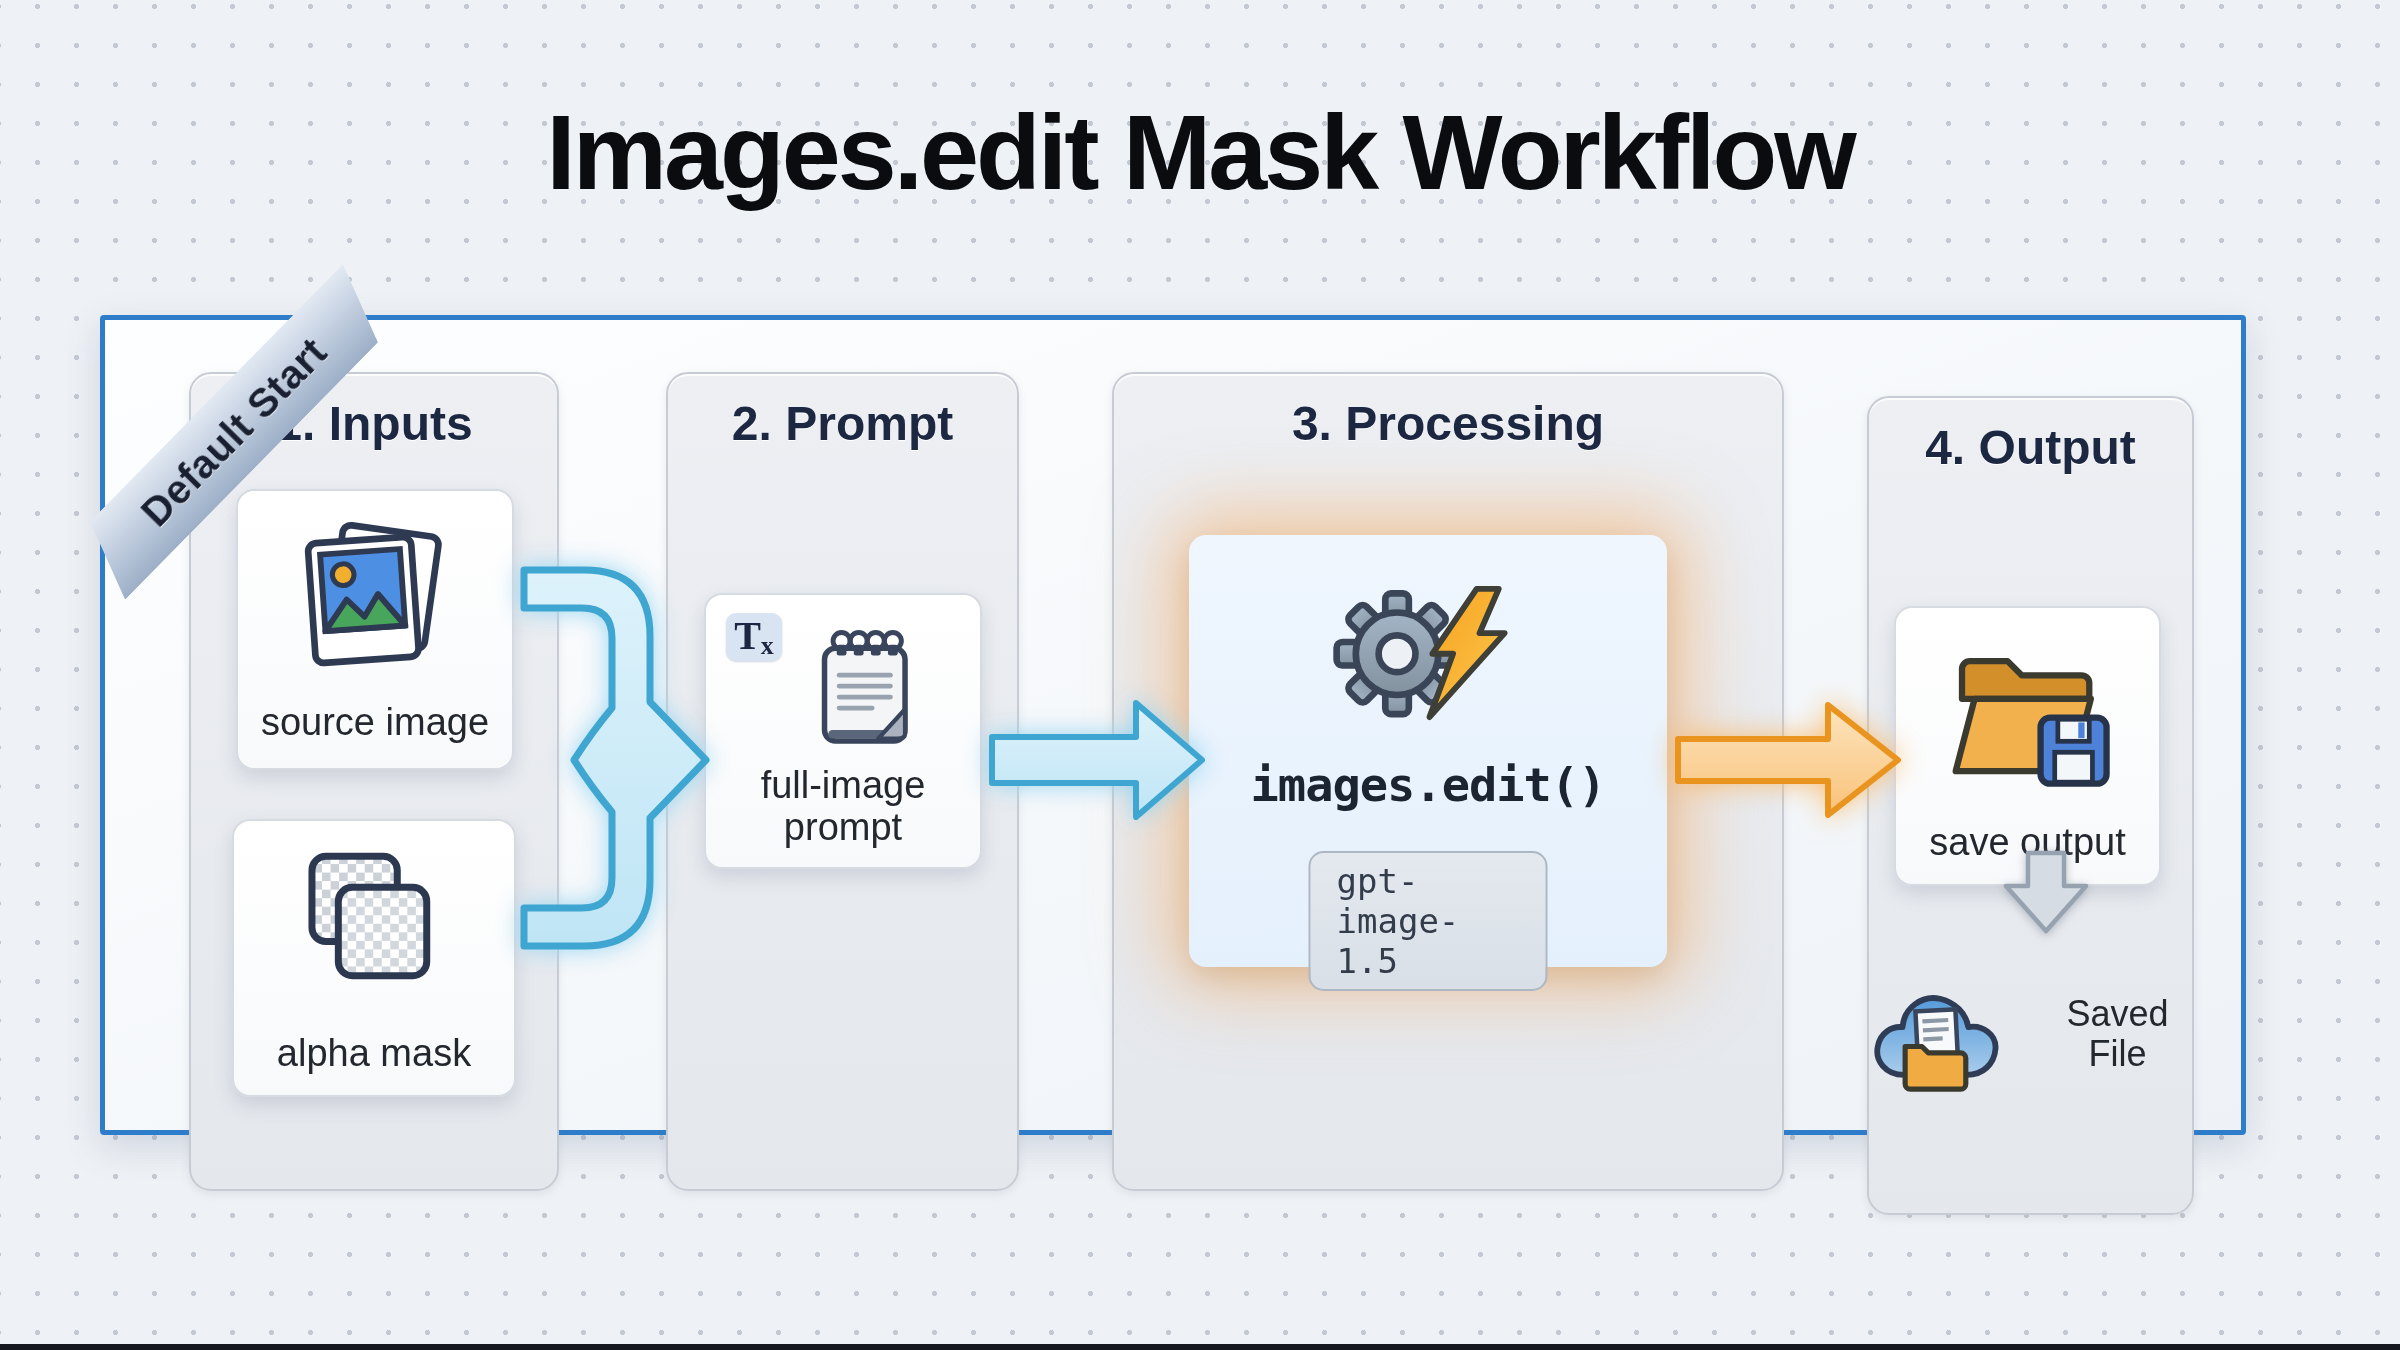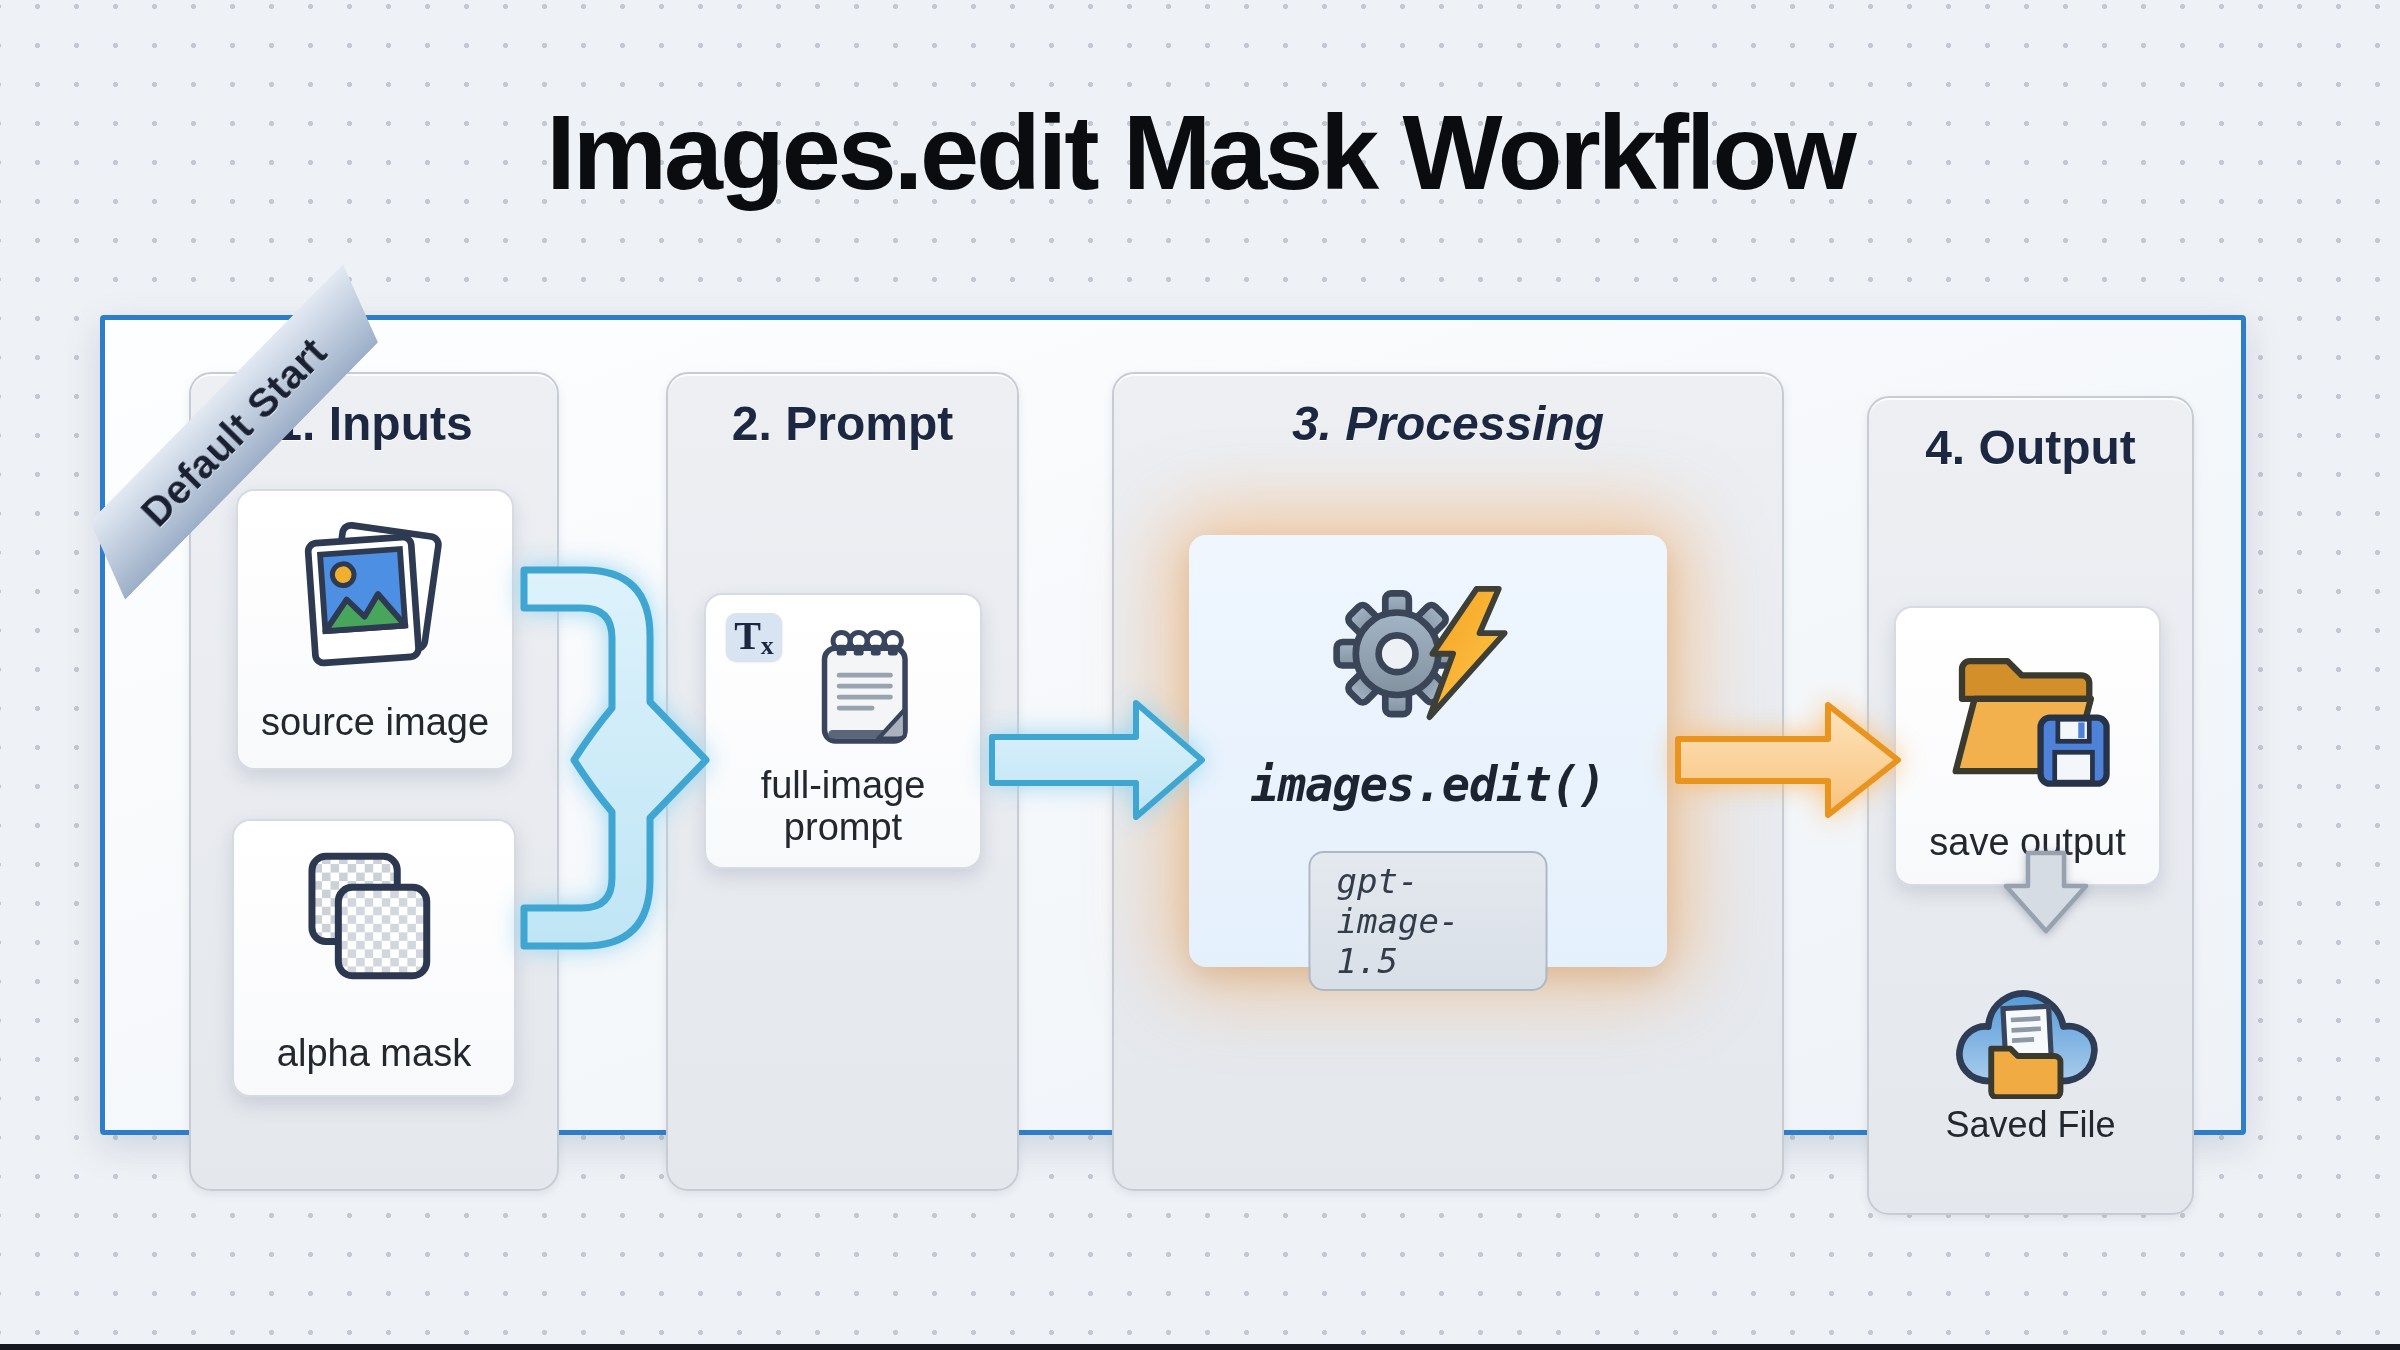--- a/index.html
+++ b/index.html
@@ -27,21 +27,21 @@
   }
 
   .column{
     position:absolute; top:52px; height:819px;
     background:linear-gradient(180deg,#edeff3 0%,#e4e7ec 100%);
     border:2px solid #c7ccd4; border-radius:22px;
     box-shadow:inset 0 2px 0 rgba(255,255,255,.8), 0 3px 8px rgba(120,130,150,.14);
   }
   .col-1{ left:84px;  width:370px; }
   .col-2{ left:561px; width:353px; }
-  .col-3{ left:1007px; width:672px;font-style:italic; }
+  .col-3{ left:1007px; width:672px; }
   .col-4{ left:1762px; width:327px;margin-top:24px; }
   .col-header{
     position:absolute; top:22px; left:0; width:100%; text-align:center;
     font-size:48px; font-weight:700; color:#1c2742;
     text-shadow:0 1px 0 #fff;
   }
 
   .card{
     position:absolute;
     background:linear-gradient(180deg,#ffffff 0%,#f8f9fb 100%);
@@ -100,21 +100,21 @@
     padding:8px 26px;
     font-family:"DejaVu Sans Mono", monospace; font-size:34px; color:#333c4a;
   }
 
   
   .card-save{ left:25px; top:208px; width:267px; height:280px; }
   .card-save svg{ margin-top:28px; }
   .card-save .card-label{ margin-top:auto; margin-bottom:20px; }
   .saved-file{
     position:absolute; left:0; top:565px; width:100%;
-    display:flex; flex-direction:column; align-items:center;
+    display:flex; flex-direction:row; align-items:center;gap:32px;
   }
   .saved-file .card-label{ margin-top:6px; font-size:36px; }
 
   
   .arrows{ position:absolute; left:0; top:0; width:2400px; height:1350px; pointer-events:none; z-index:5; }
   .glow-cyan{ filter:drop-shadow(0 0 12px rgba(150,212,240,.95)); }
   .glow-orange{ filter:drop-shadow(0 0 14px rgba(250,180,90,.8)); }
   .glow-gray{ filter:drop-shadow(0 2px 5px rgba(120,130,145,.5)); }
 
   

